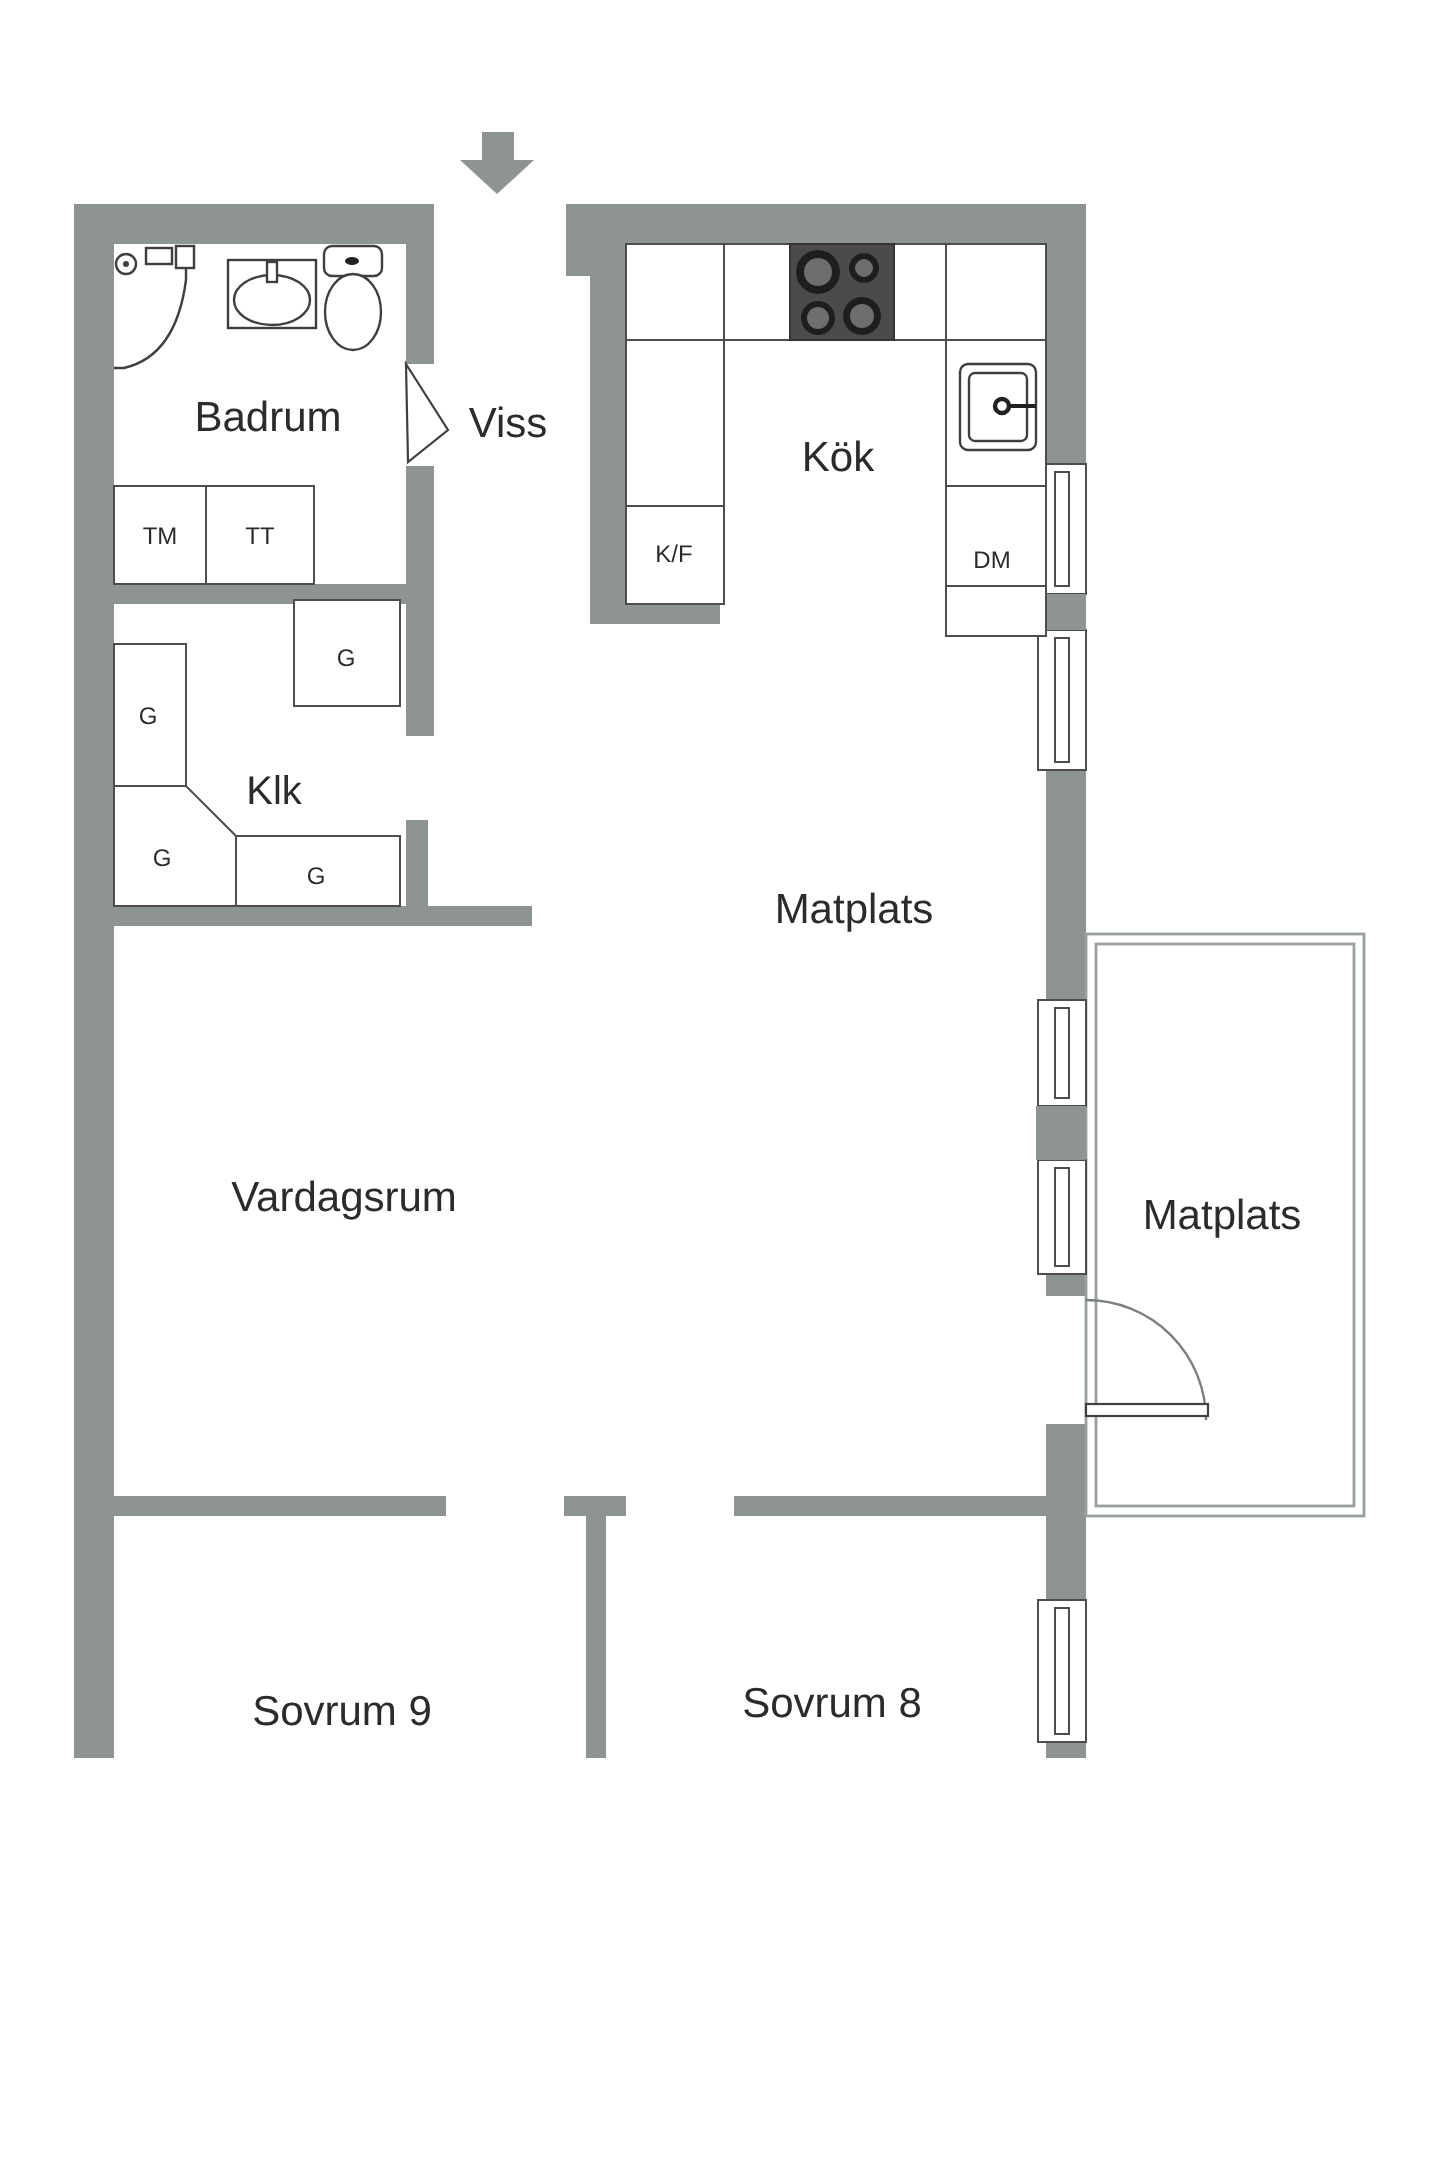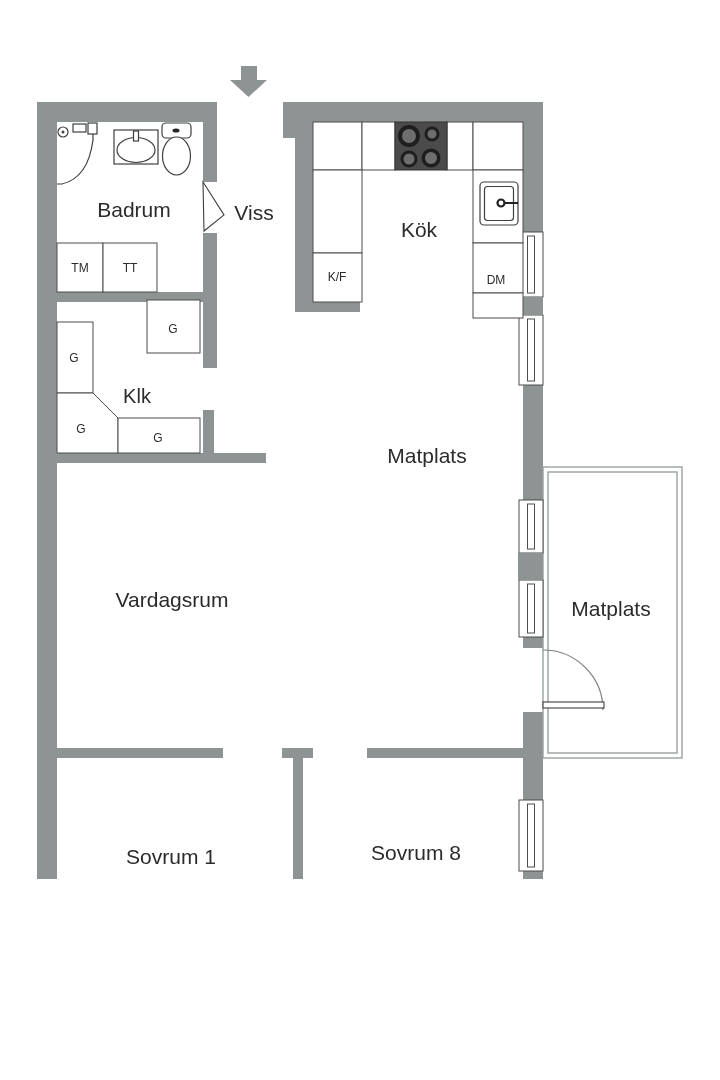--- a/index.html
+++ b/index.html
@@ -186,21 +186,21 @@
     </g>
   </svg>
 
   <div class="lbl" style="left:134px;top:209px">Badrum</div>
   <div class="lbl" style="left:254px;top:212px">Viss</div>
   <div class="lbl" style="left:419px;top:229px">Kök</div>
   <div class="lbl mid" style="left:137px;top:379px">Klk</div>
   <div class="lbl" style="left:427px;top:455px">Matplats</div>
   <div class="lbl" style="left:172px;top:599px">Vardagsrum</div>
   <div class="lbl" style="left:611px;top:608px">Matplats</div>
-  <div class="lbl" style="left:171px;top:856px">Sovrum 1</div>
+  <div class="lbl" style="left:171px;top:856px">Sovrum 9</div>
   <div class="lbl" style="left:416px;top:852px">Sovrum 8</div>
 
   <div class="lbl small" style="left:80px;top:268px">TM</div>
   <div class="lbl small" style="left:130px;top:268px">TT</div>
   <div class="lbl small" style="left:337px;top:277px">K/F</div>
   <div class="lbl small" style="left:496px;top:280px">DM</div>
   <div class="lbl small" style="left:173px;top:329px">G</div>
   <div class="lbl small" style="left:74px;top:358px">G</div>
   <div class="lbl small" style="left:81px;top:429px">G</div>
   <div class="lbl small" style="left:158px;top:438px">G</div>

